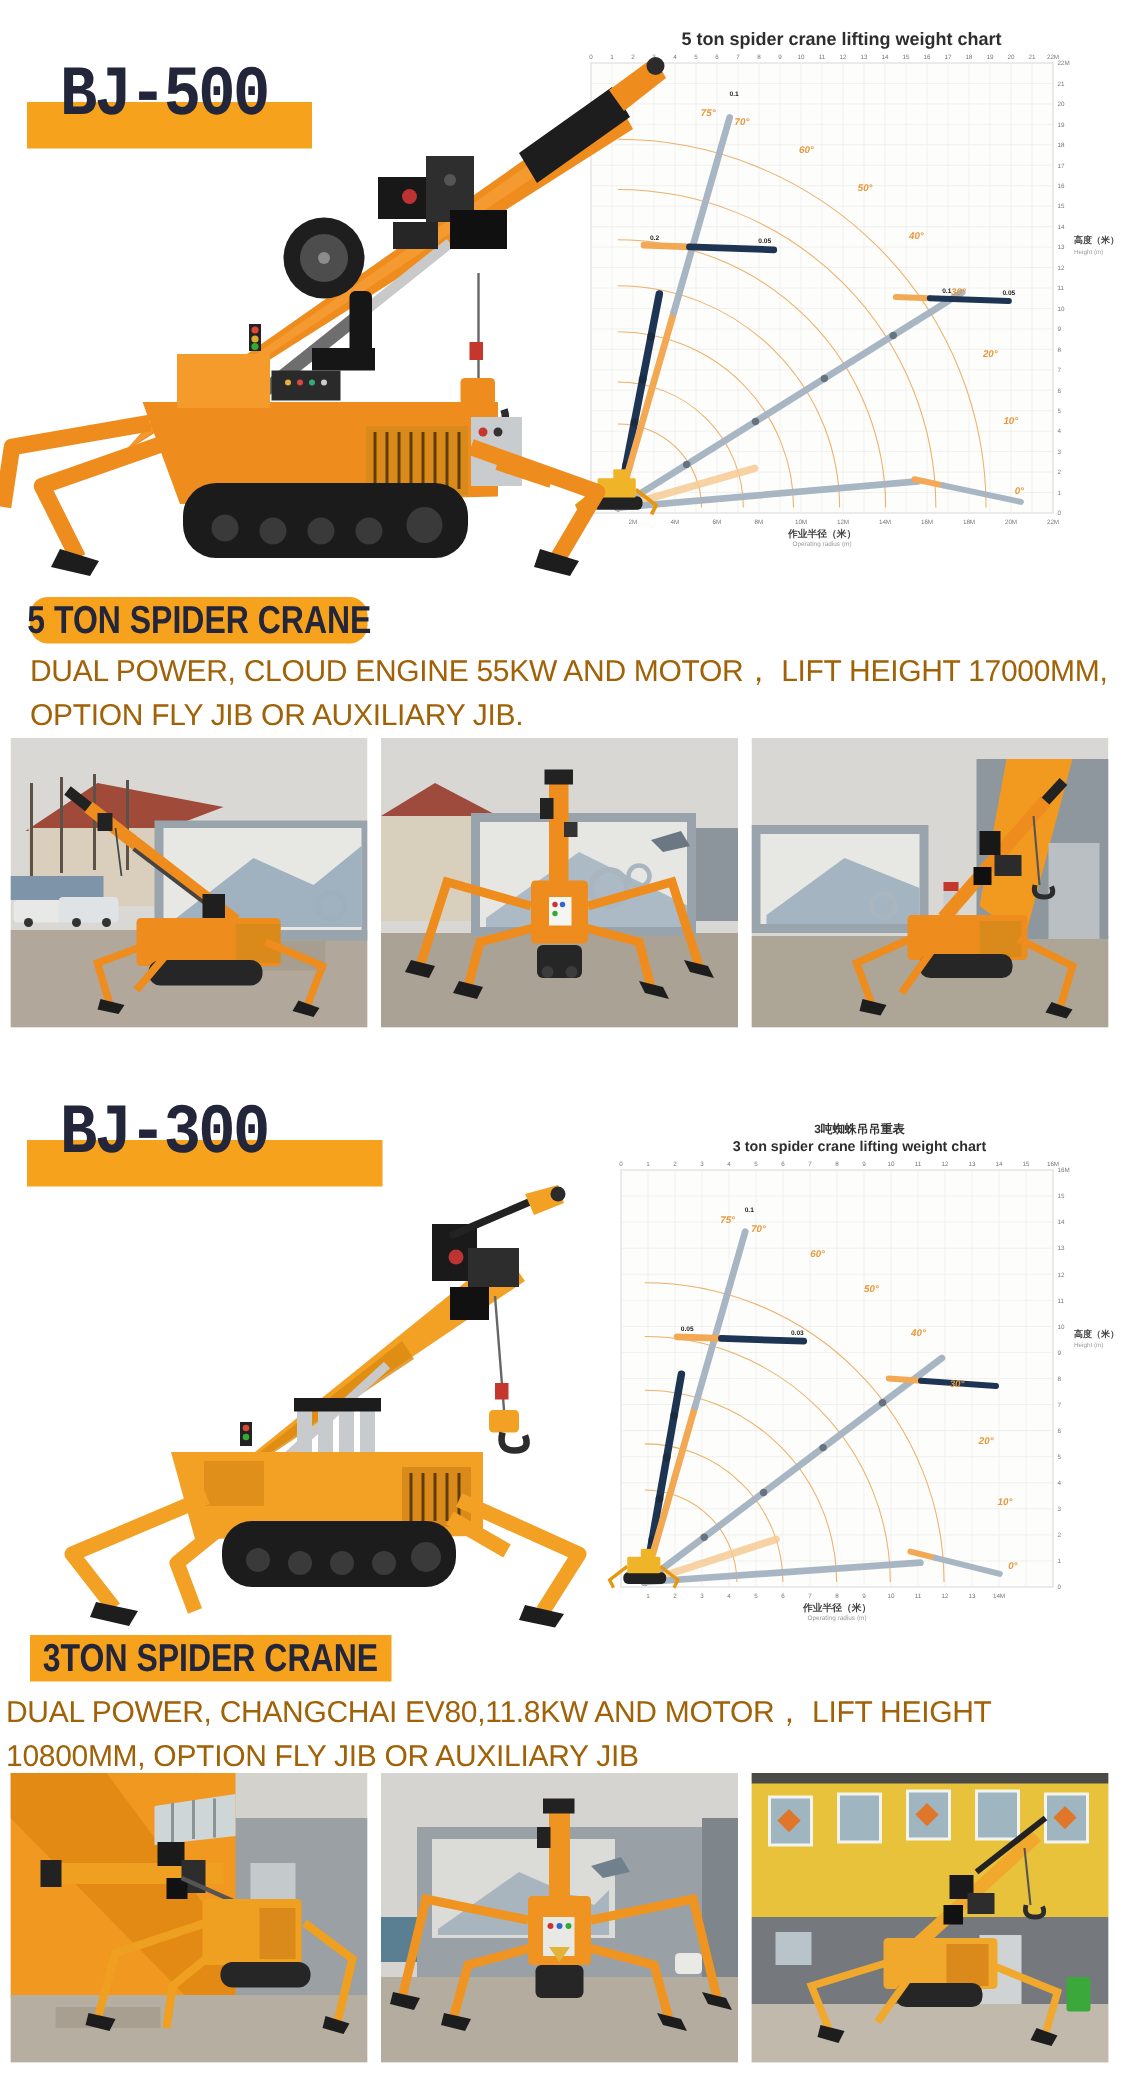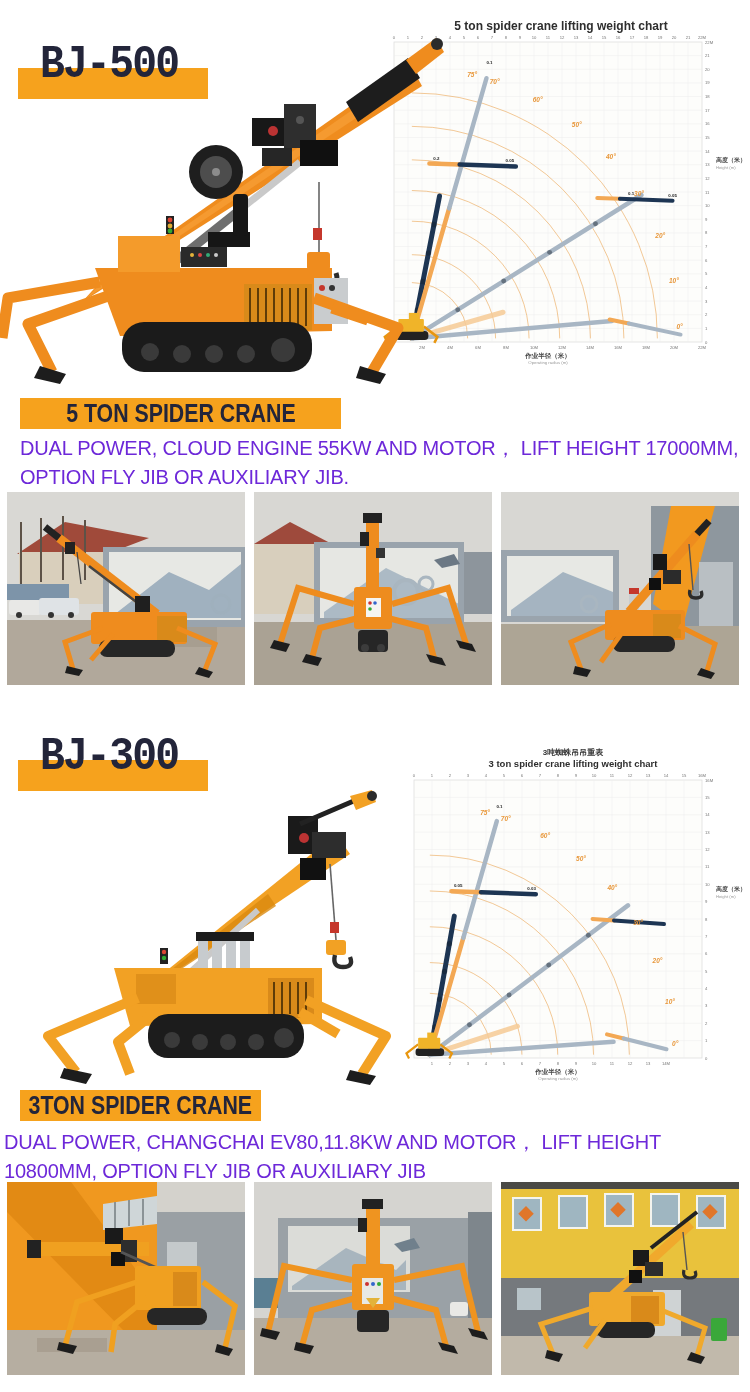--- a/index.html
+++ b/index.html
@@ -8,21 +8,21 @@
   
   .badge{position:absolute;width:190px;height:31px;background:#F6A21D;z-index:4;font-family:Liberation Mono, monospace;}
   .badge-label{position:absolute;left:22px;top:-30px;font-size:47px;font-weight:800;
                color:#23253A;letter-spacing:-2px;transform:scaleX(.88);transform-origin:left;
                white-space:nowrap;}
   
   .banner{position:absolute;height:31px;background:#F6A21D;display:flex;align-items:center;
           justify-content:center;z-index:3;}
   .banner-label{font-size:26px;font-weight:800;color:#23253A;letter-spacing:0px;
                 transform:scaleX(.82);white-space:nowrap;}
-  .desc{position:absolute;font-size:20px;line-height:1.45;color:#6d28d9;letter-spacing:-0.2px;z-index:3;}
+  .desc{position:absolute;font-size:20px;line-height:1.45;color:#a16207;letter-spacing:-0.2px;z-index:3;}
   .photos{position:absolute;left:7px;display:flex;gap:9px;z-index:2;}
   .photo{width:238px;height:193px;display:block;}
   .chart{position:absolute;z-index:1;background:#fff;text-align:center;}
   .hero{position:absolute;z-index:2;}
 </style>
 </head>
 <body>
 
 <div class="canvas">
 
@@ -259,21 +259,21 @@
           <text x="286.2009236071683" y="232.06537001948212" font-size="6.5" fill="#E8973A" text-anchor="middle" font-family="&quot;Liberation Sans&quot;,sans-serif" font-weight="bold" font-style="italic">20°</text>
           <text x="299.85105338054245" y="276.7129327313713" font-size="6.5" fill="#E8973A" text-anchor="middle" font-family="&quot;Liberation Sans&quot;,sans-serif" font-weight="bold" font-style="italic">10°</text>
           <text x="305.54083910879456" y="323.05251880320213" font-size="6.5" fill="#E8973A" text-anchor="middle" font-family="&quot;Liberation Sans&quot;,sans-serif" font-weight="bold" font-style="italic">0°</text>
           <path d="M24.364000000000004,320.4 L10.864000000000004,330.9 L13.864000000000004,336.9
                M49.864000000000004,320.4 L63.364000000000004,330.9 L60.364000000000004,336.9" stroke="#e8960f" stroke-width="2.55" fill="none"></path>
           <rect x="21.364000000000004" y="324.9" width="33" height="9" rx="3.75" fill="#222"></rect>
           <rect x="24.364000000000004" y="312.9" width="25.5" height="12.75" rx="1" fill="#f0b429"></rect>
           <rect x="34.864000000000004" y="306.9" width="10.5" height="6.75" fill="#f0b429"></rect>
         </svg></div>
 
-    <div class="banner" style="left:20px;top:398px;width:321px;">
+    <div class="banner" style="left:20px;top:398px;width:225px;border-radius:12px;">
       <span class="banner-label">5 TON SPIDER CRANE</span>
     </div>
 
     <div class="desc" style="left:20px;top:434px;width:724px;">DUAL POWER, CLOUD ENGINE 55KW AND MOTOR，  LIFT HEIGHT 17000MM, OPTION FLY JIB OR AUXILIARY JIB.</div>
 
     <div class="photos" style="top:492px;">
       <svg class="photo" viewBox="0 0 238 193">
         <rect width="238" height="193" fill="#D9D8D4"></rect>
         <rect y="128" width="238" height="65" fill="#B1A89B"></rect>
         <rect x="150" y="135" width="60" height="20" fill="#A79E90"></rect>
@@ -378,21 +378,21 @@
             <path d="M120,142 L100,170"></path>
           </g>
         <polygon points="74,174 90,178 86,185 72,182" fill="#1D1D1D"></polygon>
           <polygon points="200,176 214,181 210,187 196,183" fill="#1D1D1D"></polygon>
       </svg>
     </div>
   </div>
 
   <div>
 
-    <div class="badge" style="left:18px;top:760px;">
+    <div class="badge" style="left:18px;top:760px;padding-left:47px;">
       <span class="badge-label">BJ-300</span>
     </div>
 
     <svg class="hero" style="left:0;top:772px;" width="420" height="315" viewBox="0 0 420 315">
 
       <polygon points="142,222 160,204 336,62 350,82" fill="#F2A124"></polygon>
       <polygon points="150,218 158,208 268,122 276,134" fill="#D9890F" opacity="0.8"></polygon>
       <line x1="188" y1="202" x2="258" y2="138" stroke="#C9C9C9" stroke-width="6"></line>
 
       <g>

